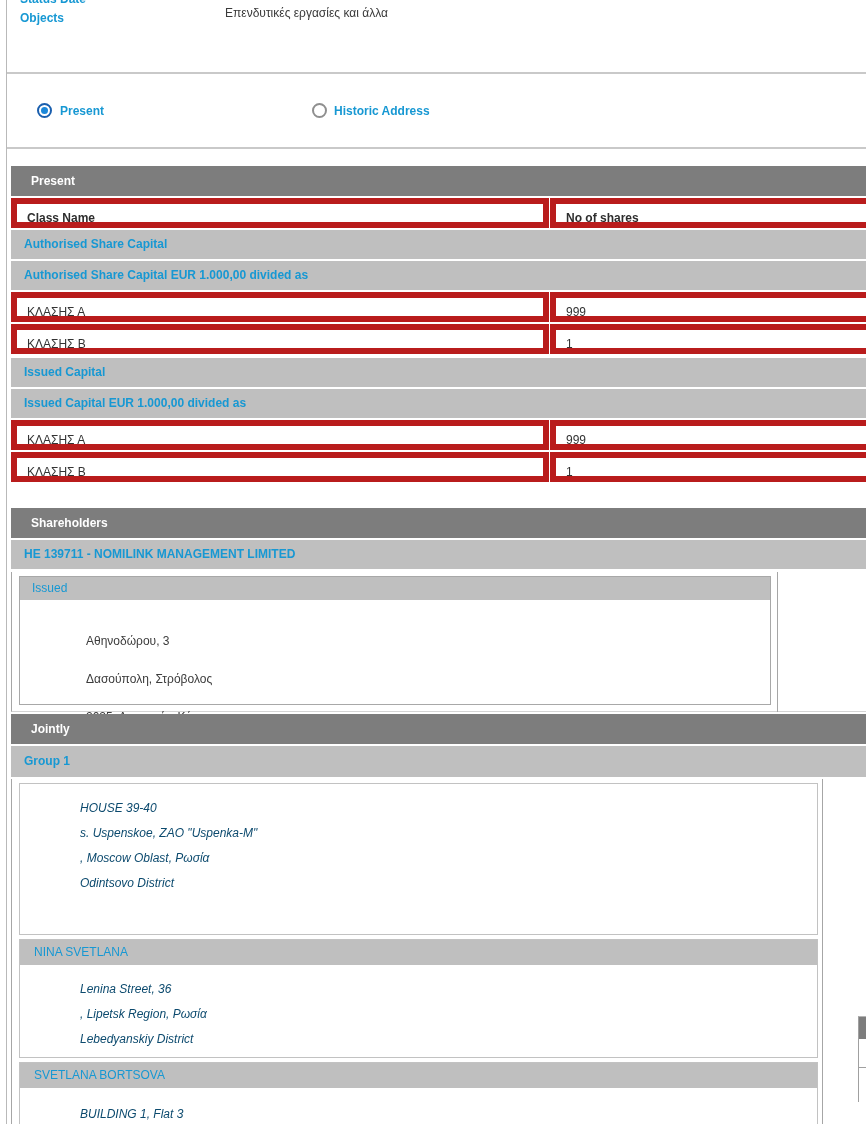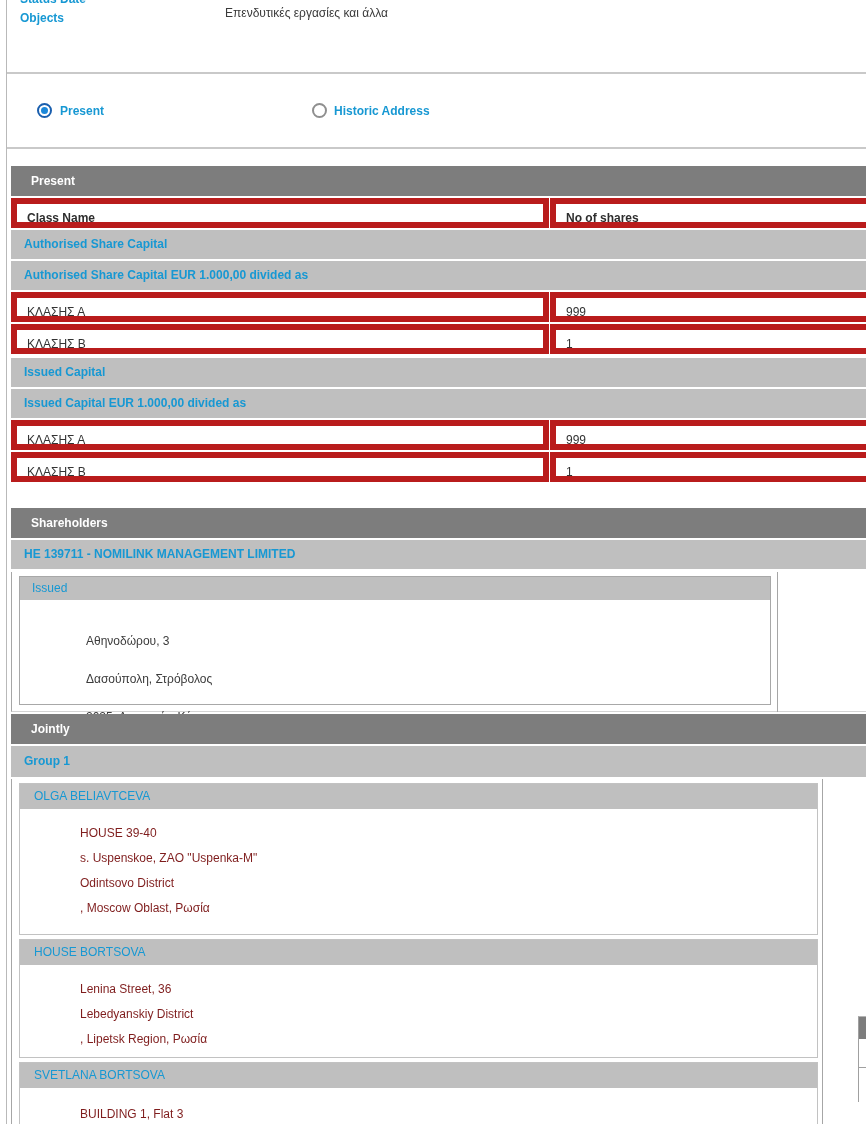--- a/index.html
+++ b/index.html
@@ -48,21 +48,21 @@
   .addr-lines span { display:block; white-space:nowrap;margin-top:12px; }
 
   
   .jointly-block { position:absolute; left:11px; top:714px; width:880px; height:410px; }
   .jy-content { position:absolute; left:0; top:65px; width:880px; height:345px; background:#fff;
                 border-left:1px solid #a6a6a6; box-sizing:border-box; }
   .jy-vdivider { position:absolute; left:811px; top:65px; width:1px; height:345px; background:#a6a6a6; }
   .person-box { position:absolute; left:8px; width:799px; border:1px solid #c2c2c2;
                 background:#fff; box-sizing:border-box; }
   .person-box .box-hdr { height:25px; line-height:25px; background:#bfbfbf; color:#1798d3; padding-left:14px; }
-  .person-lines { padding:12px 0 0 60px; line-height:25px; color:#7f1d1d; }
+  .person-lines { padding:12px 0 0 60px; line-height:25px; color:#0c4a6e;font-style:italic; }
   .person-lines span { display:block; white-space:nowrap; }
 
   
   .edge-artifact { position:absolute; left:858px; top:1016px; width:20px; height:86px;
                    border-left:1px solid #a0a0a0; border-top:1px solid #b5b5b5; background:#fff; box-sizing:border-box; }
   .edge-artifact .ea-dark { height:22px; background:#7d7d7d; }
   .edge-artifact .ea-line { margin-top:28px; height:1px; background:#a0a0a0; }
 </style>
 </head>
 <body>
@@ -121,35 +121,34 @@
     </div>
   </div>
 
   <div class="jointly-block">
     <div class="bar-dark" style="top:0">Jointly</div>
     <div class="bar-light" style="top:32px; height:31px; line-height:31px;">Group 1</div>
     <div class="jy-content"></div>
     <div class="jy-vdivider"></div>
 
     <div class="person-box" style="top:69px; height:152px;">
-      <div class="box-hdr">OLGA BELIAVTCEVA</div>
       <div class="person-lines">
         <span>HOUSE 39-40</span>
         <span>s. Uspenskoe, ZAO "Uspenka-M"</span>
+        <span>, Moscow Oblast, Ρωσία</span>
         <span>Odintsovo District</span>
-        <span>, Moscow Oblast, Ρωσία</span>
       </div>
     </div>
 
     <div class="person-box" style="top:225px; height:119px;">
-      <div class="box-hdr">HOUSE BORTSOVA</div>
+      <div class="box-hdr">NINA SVETLANA</div>
       <div class="person-lines">
         <span>Lenina Street, 36</span>
+        <span>, Lipetsk Region, Ρωσία</span>
         <span>Lebedyanskiy District</span>
-        <span>, Lipetsk Region, Ρωσία</span>
       </div>
     </div>
 
     <div class="person-box" style="top:348px; height:80px;">
       <div class="box-hdr">SVETLANA BORTSOVA</div>
       <div class="person-lines" style="padding-top:14px;">
         <span>BUILDING 1, Flat 3</span>
       </div>
     </div>
   </div>

